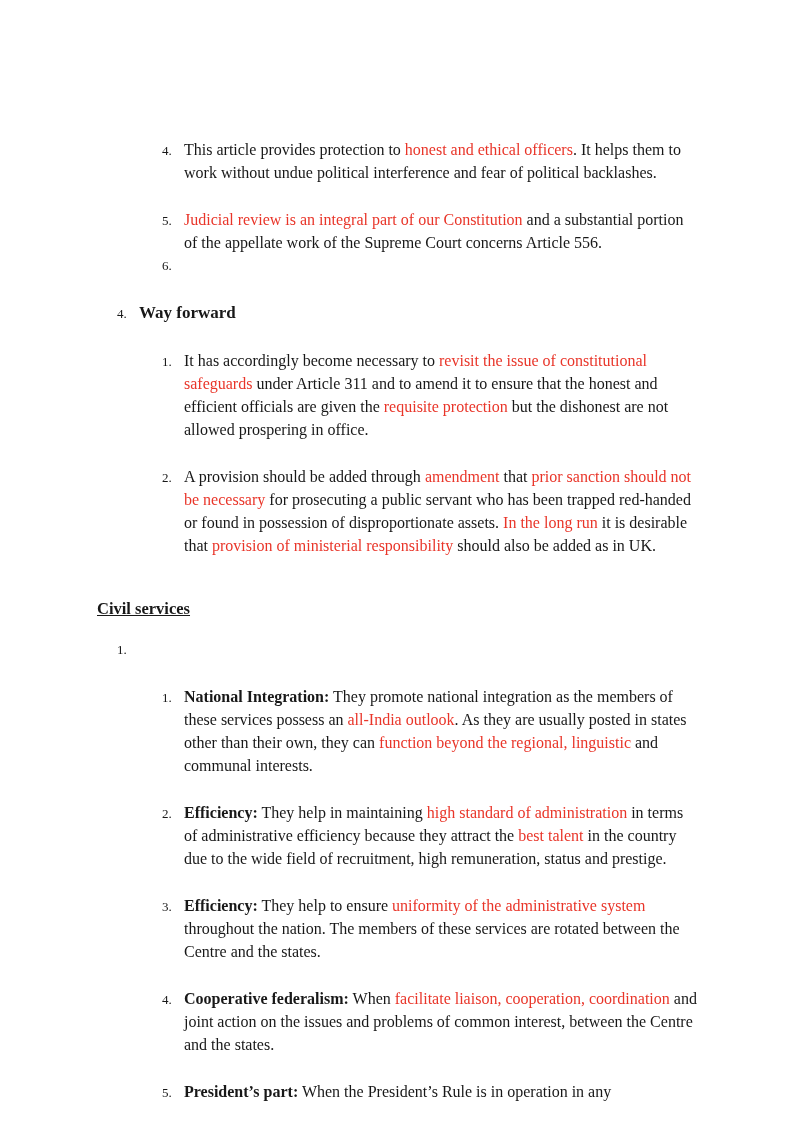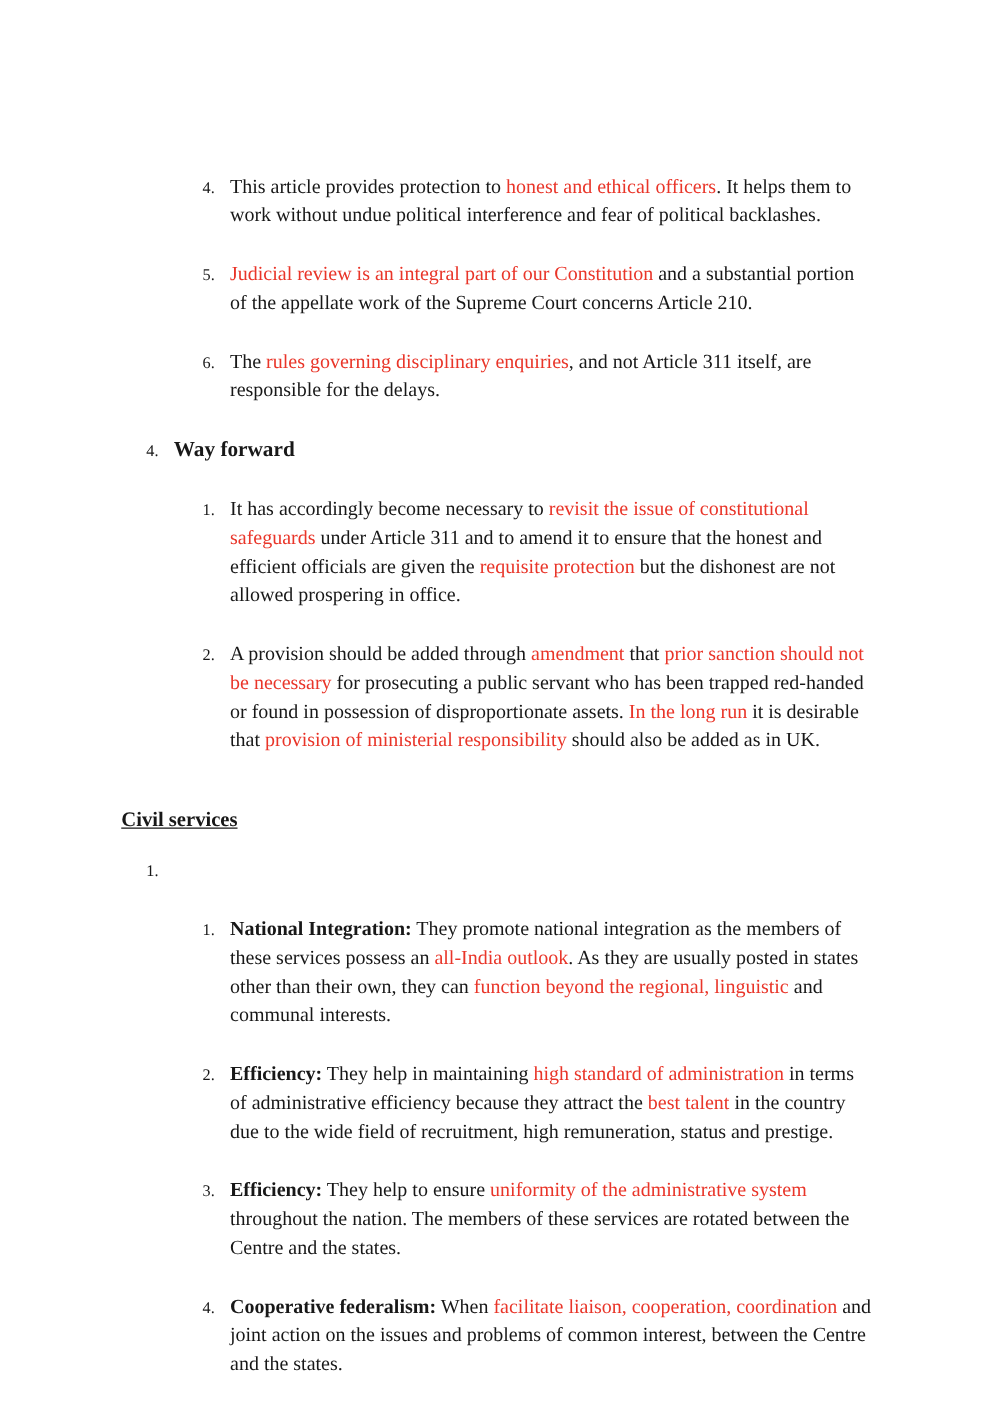--- a/index.html
+++ b/index.html
@@ -56,25 +56,24 @@
 <body>
 
 <div class="page">
   <div class="doc" id="doc-root" style="color: rgb(24, 24, 24);">
       <div class="li ind2">
         <span class="marker">4.</span>
         <span class="text"><span class="">This article provides protection to </span><span class="red ">honest and ethical officers</span><span class="">. It helps them to work without undue political interference and fear of political backlashes.</span></span>
       </div>
       <div class="li ind2">
         <span class="marker">5.</span>
-        <span class="text"><span class="red ">Judicial review is an integral part of our Constitution</span><span class=""> and a substantial portion of the appellate work of the Supreme Court concerns Article 210.</span></span>
+        <span class="text"><span class="red ">Judicial review is an integral part of our Constitution</span><span class=""> and a substantial portion of the appellate work of the Supreme Court concerns Article 556.</span></span>
       </div>
       <div class="li ind2">
         <span class="marker">6.</span>
-        <span class="text"><span class="">The </span><span class="red ">rules governing disciplinary enquiries</span><span class="">, and not Article 311 itself, are responsible for the delays.</span></span>
       </div>
       <div class="li ind1">
         <span class="marker">4.</span>
         <span class="text"><span class="b">Way forward</span></span>
       </div>
       <div class="li ind2">
         <span class="marker">1.</span>
         <span class="text"><span class="">It has accordingly become necessary to </span><span class="red ">revisit the issue of constitutional safeguards</span><span class=""> under Article 311 and to amend it to ensure that the honest and efficient officials are given the </span><span class="red ">requisite protection</span><span class=""> but the dishonest are not allowed prospering in office.</span></span>
       </div>
       <div class="li ind2">

